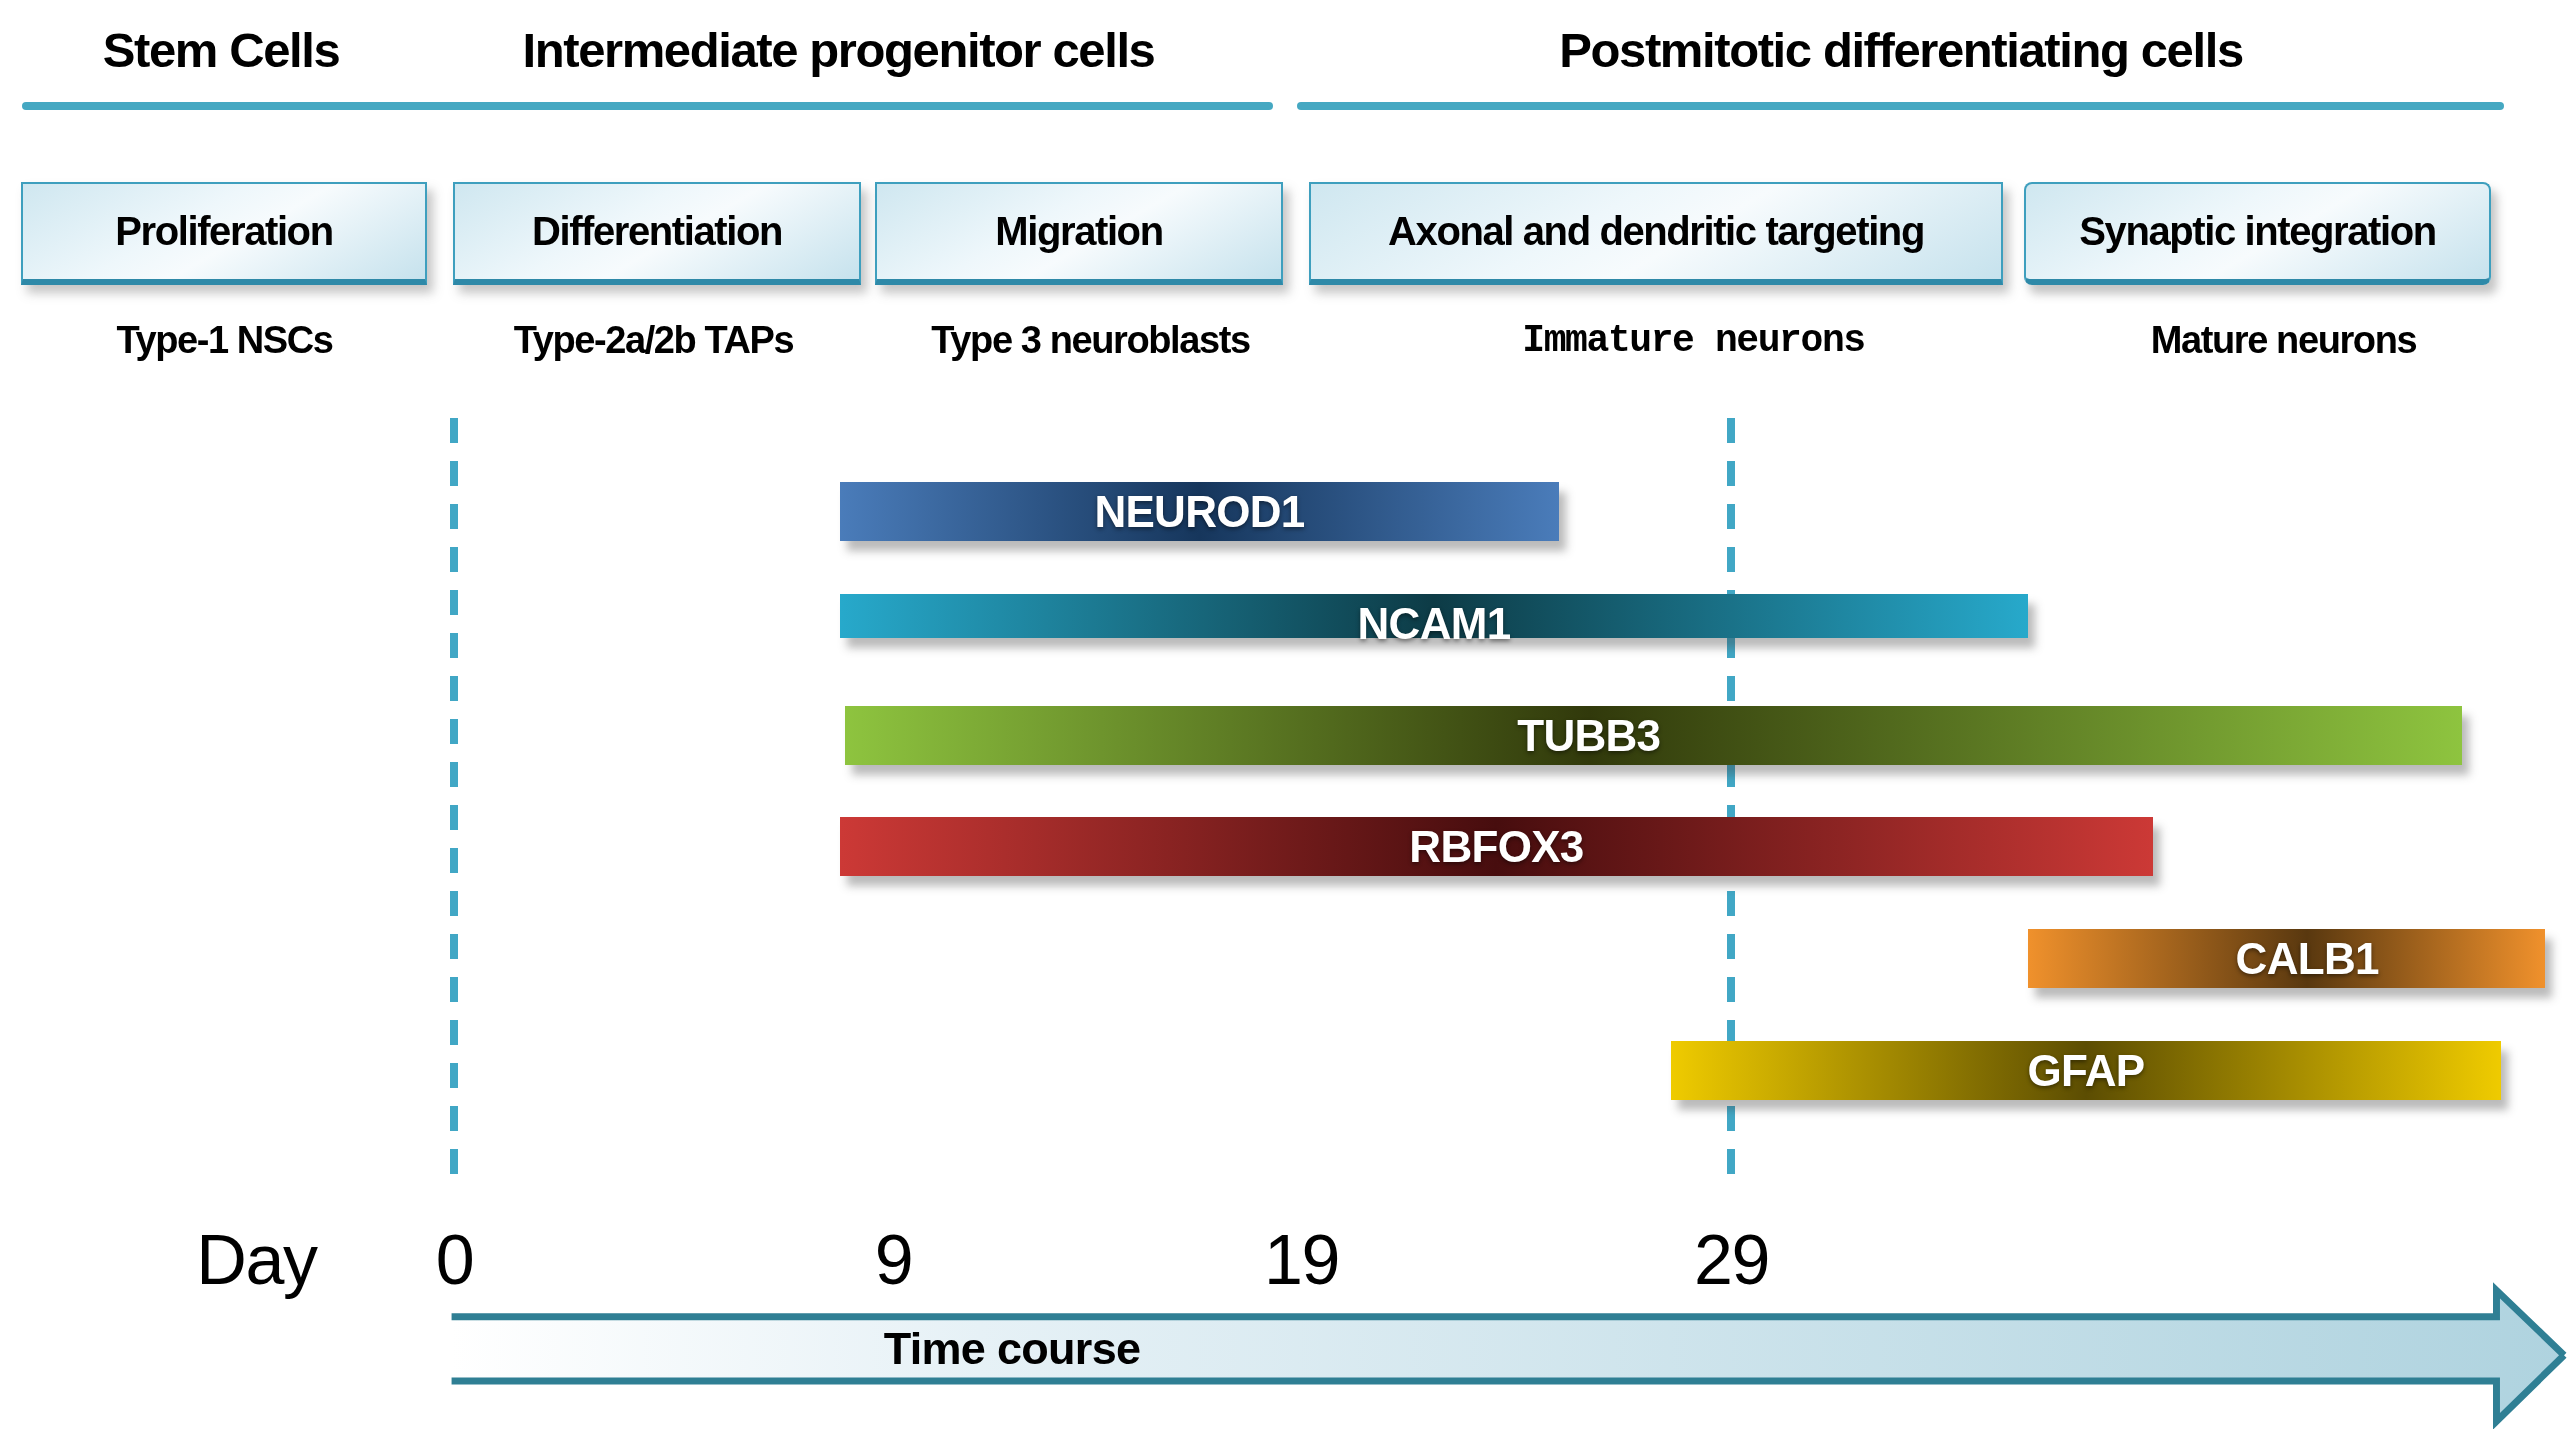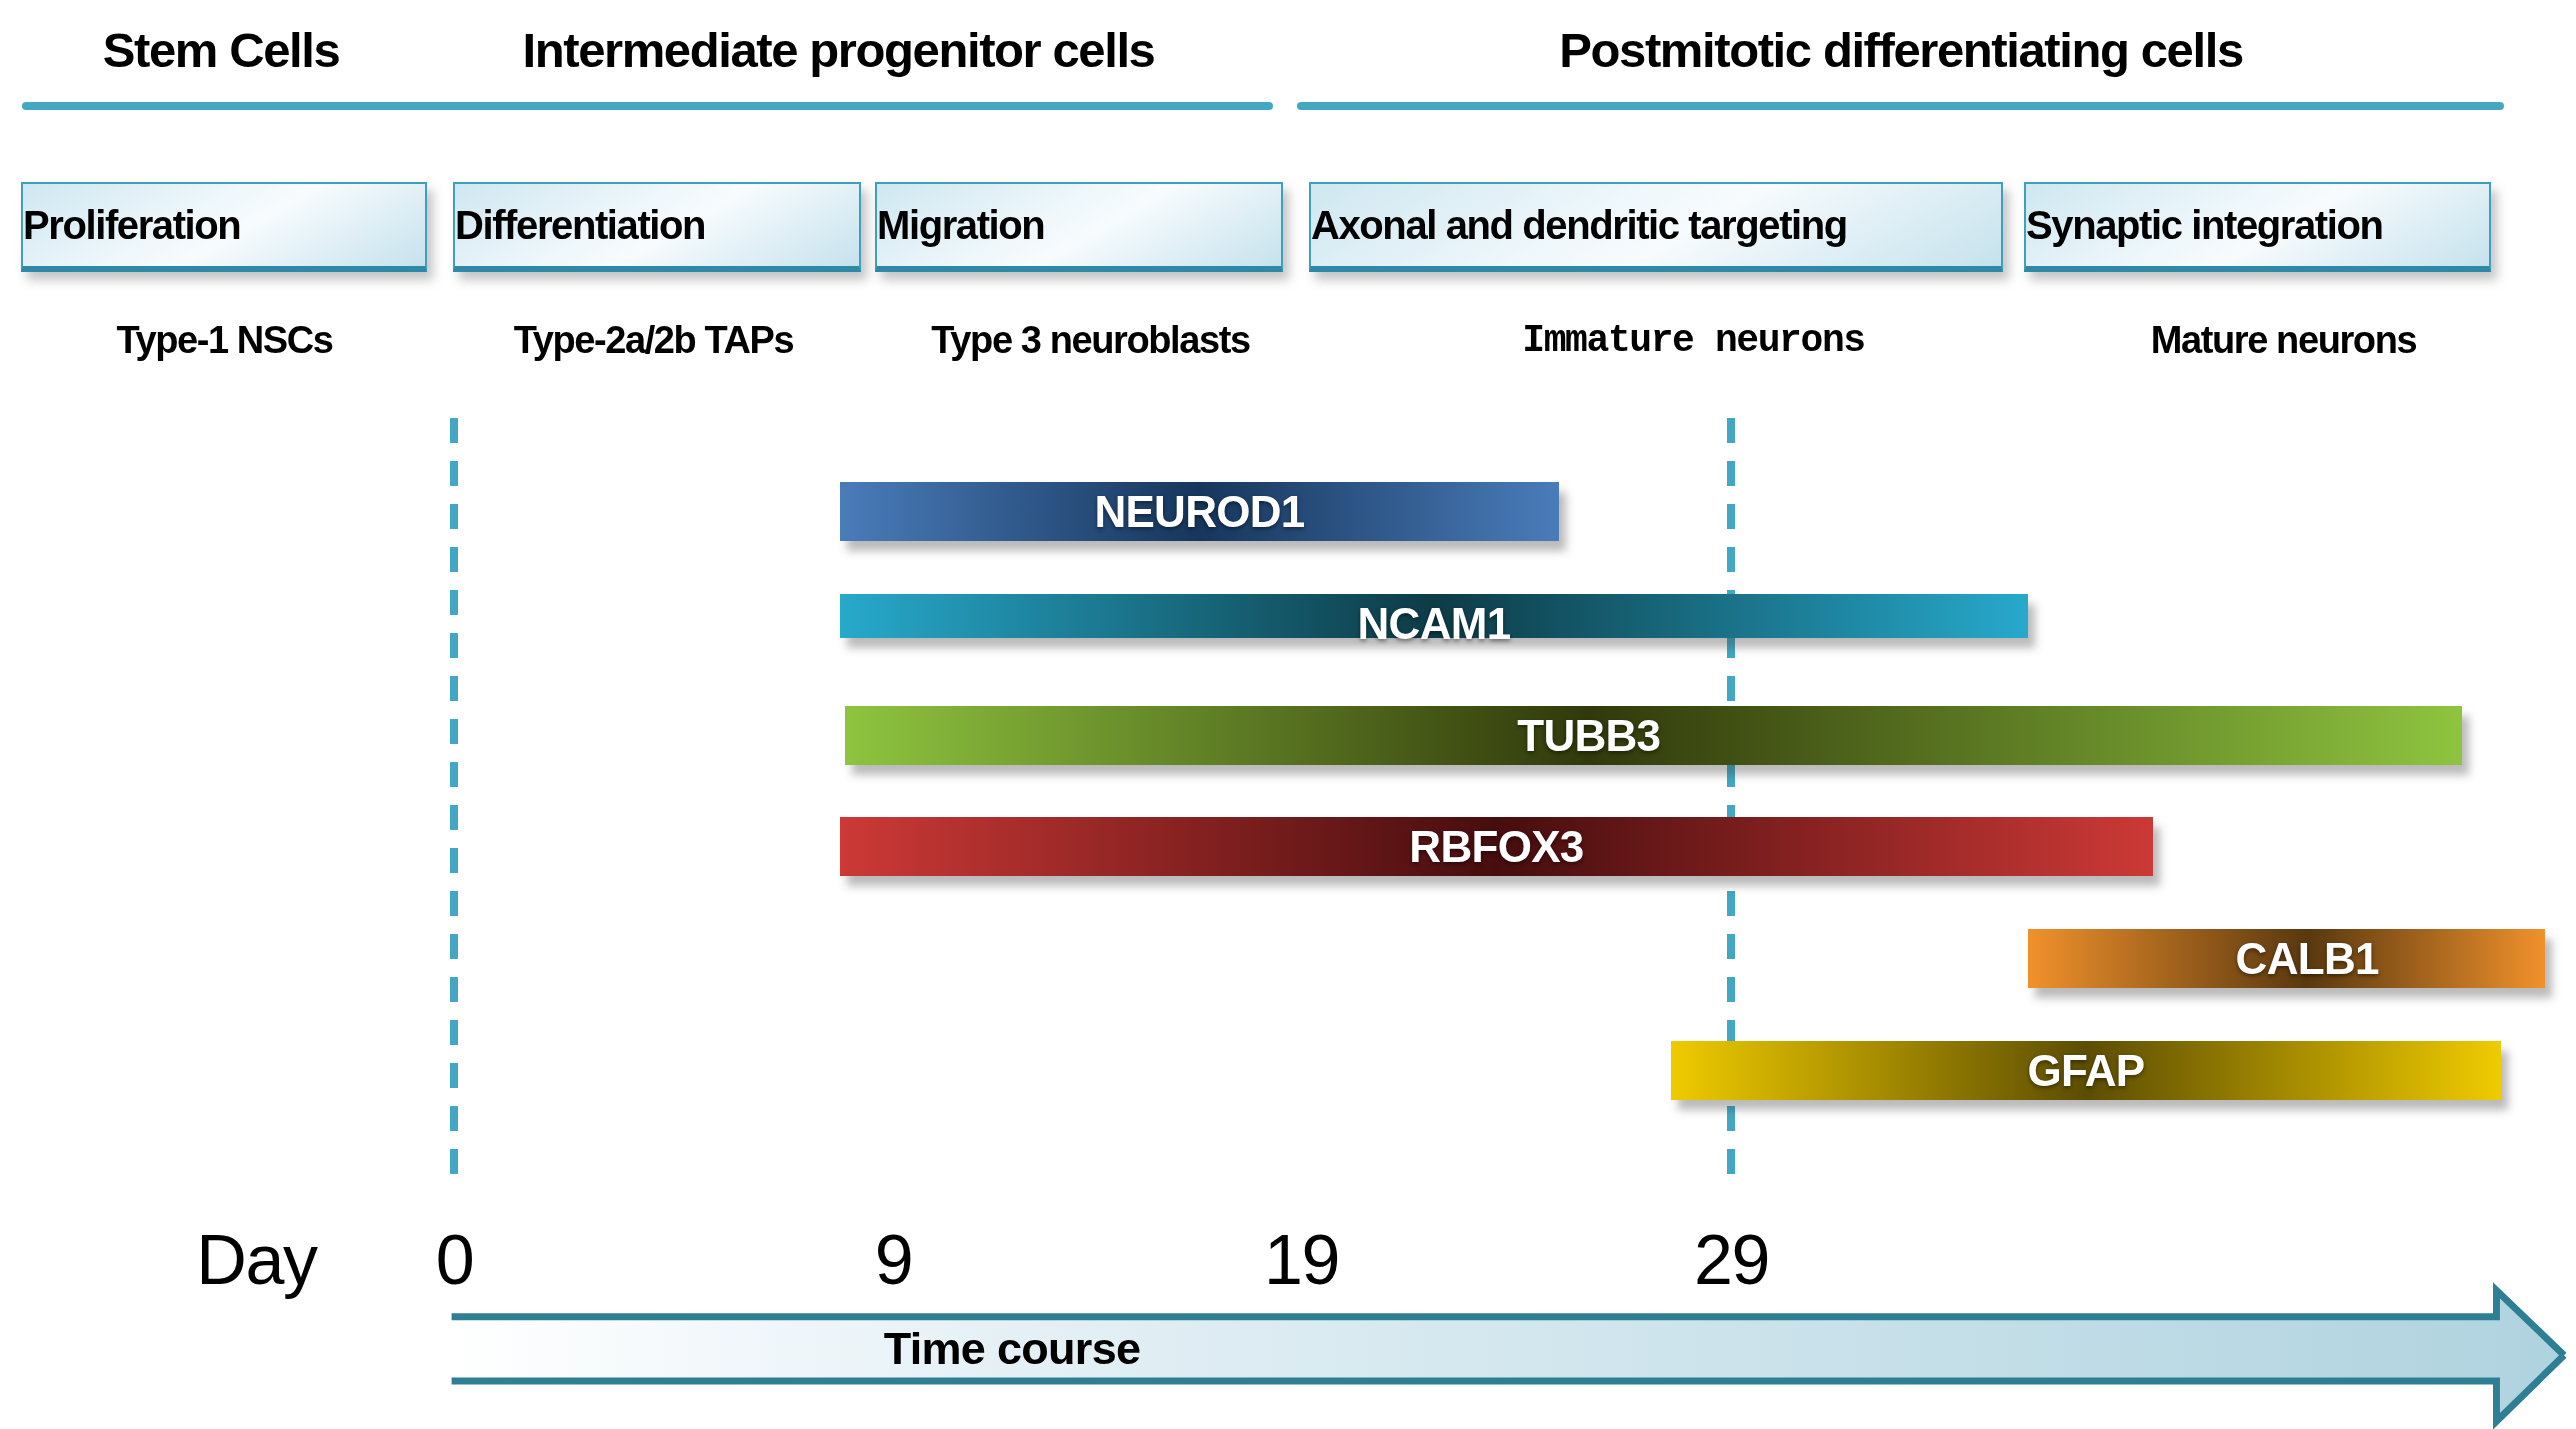--- a/index.html
+++ b/index.html
@@ -26,27 +26,27 @@
   .stage-line {
     position: absolute;
     top: 102px; height: 8.4px;
     background: #45A8C2;
     border-radius: 4.2px;
   }
 
   
   .phase-box {
     position: absolute;
-    top: 182px; height: 90px;
+    top: 182px; height: 103px;
     box-sizing: border-box;
     border: 2.8px solid #3E9FBE;
     border-bottom: 6.3px solid #2E89A8;
     background: linear-gradient(150deg, #cfe7f0 0%, #eef7fb 40%, #f7fbfd 55%, #c6e2ed 100%);
     box-shadow: 5.6px 8.4px 9.8px rgba(90,90,90,0.35);
-    display: flex; align-items: center; 
+    display: flex; align-items: center; justify-content: center;
   }
   .phase-label {
     font-size: 40px; font-weight: 700; letter-spacing: -1.4px; white-space: nowrap;
   }
 
   
   .cell-type-label {
     position: absolute;
     top: 315px; height: 50px;
     display: flex; align-items: center; justify-content: center;
@@ -114,21 +114,21 @@
   </div>
   <div class="phase-box" style="left:453px;  width:408px;">
     <span class="phase-label">Differentiation</span>
   </div>
   <div class="phase-box" style="left:1309px; width:694px;">
     <span class="phase-label">Axonal and dendritic targeting</span>
   </div>
   <div class="phase-box" style="left:875px; width:408px;">
     <span class="phase-label">Migration</span>
   </div>
-  <div class="phase-box" style="left:2024px; width:467px;">
+  <div class="phase-box" style="left:2024px; width:467px;border-radius:8px;">
     <span class="phase-label">Synaptic integration</span>
   </div>
 
   <div class="cell-type-label" style="left:-89px; width:627px;">Type-1 NSCs</div>
   <div class="cell-type-label" style="left:340px;  width:627px;">Type-2a/2b TAPs</div>
   <div class="cell-type-label" style="left:777px; width:627px;">Type 3 neuroblasts</div>
   <div class="cell-type-label" style="left:1380px; width:627px;font-family:Liberation Mono, monospace;">Immature neurons</div>
   <div class="cell-type-label" style="left:1970px; width:627px;">Mature neurons</div>
 
   <div id="bars-layer" class="abs" style="left:0; top:0; width:100%; height:100%;">

